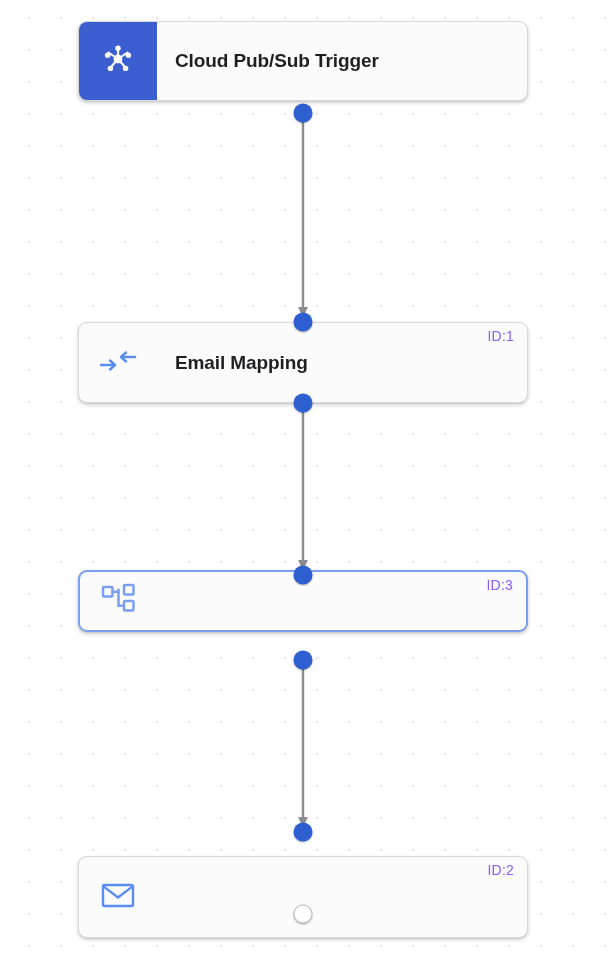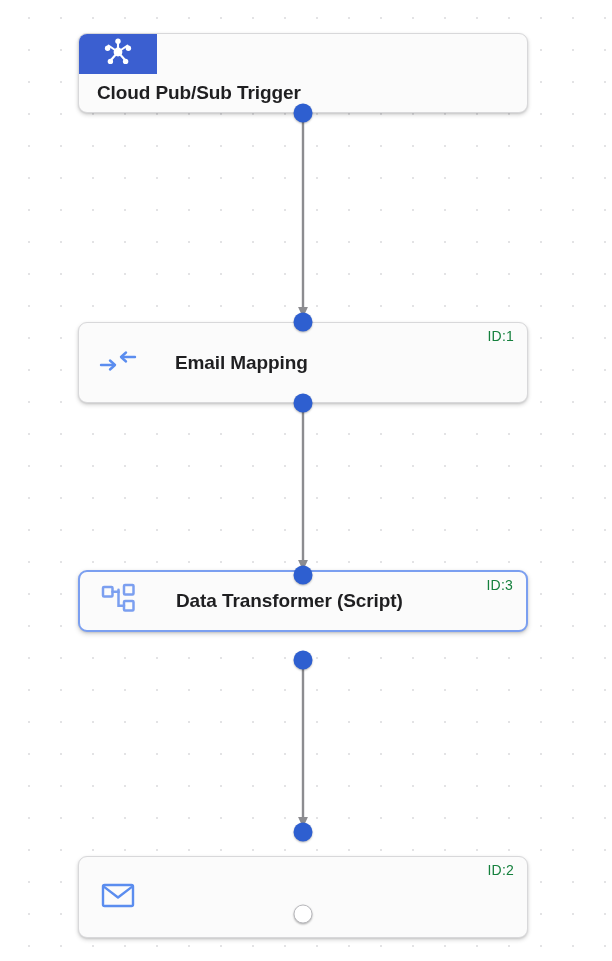--- a/index.html
+++ b/index.html
@@ -89,21 +89,21 @@
     white-space: nowrap;
     padding-left: 18px;
   }
 
   .node-id {
     position: absolute;
     top: 5px;
     right: 13px;
     font-size: 14px;
     font-weight: normal;
-    color: #15803d;
+    color: #8b5cf6;
     letter-spacing: 0.2px;
   }
 
   
   .port {
     position: absolute;
     width: 19px;
     height: 19px;
     border-radius: 50%;
     transform: translate(-50%, -50%);
@@ -134,21 +134,21 @@
       <line x1="303" y1="113" x2="303" y2="308" stroke="#8c8c90" stroke-width="2.4" marker-end="url(#arrowhead)"></line>
     </g>
     <g>
       <line x1="303" y1="403" x2="303" y2="561" stroke="#8c8c90" stroke-width="2.4" marker-end="url(#arrowhead)"></line>
     </g>
     <g>
       <line x1="303" y1="660" x2="303" y2="818" stroke="#8c8c90" stroke-width="2.4" marker-end="url(#arrowhead)"></line>
     </g>
   </svg>
 
-  <div class="node" style="top:33px; height:80px;flex-direction:column;">
+  <div class="node" style="top:21px; height:80px;">
     <div class="icon-block">
       <span>
         <svg width="36" height="36" viewBox="0 0 36 36" aria-hidden="true">
           <g stroke="#ffffff" stroke-width="2.1" stroke-linecap="round">
             <line x1="18" y1="18" x2="18" y2="8"></line>
             <line x1="18" y1="18" x2="27.5" y2="11.5"></line>
             <line x1="18" y1="18" x2="25" y2="26"></line>
             <line x1="18" y1="18" x2="11" y2="26"></line>
             <line x1="18" y1="18" x2="8.5" y2="11.5"></line>
           </g>
@@ -200,21 +200,20 @@
             <rect x="24" y="3" width="9.5" height="9.5" rx="1"></rect>
             <rect x="24" y="19" width="9.5" height="9.5" rx="1"></rect>
             <path d="M12.5 9.8 L18.5 9.8 L18.5 7.8" stroke-linecap="round"></path>
             <path d="M18.5 9.8 L18.5 23.8 L24 23.8" stroke-linecap="round"></path>
           </g>
         </svg>
       </span>
     </div>
     <div class="node-body">
       <span class="node-id">ID:3</span>
-      <span class="node-title">Data Transformer (Script)</span>
     </div>
   </div>
   <div class="port filled" style="left:303px; top:575px;"></div>
   <div class="port filled" style="left:303px; top:660px;"></div>
 
   <div class="node" style="top:856px; height:82px;">
     <div class="icon-cell">
       <span>
         <svg width="36" height="30" viewBox="0 0 36 30" aria-hidden="true">
           <g stroke="#5b8def" stroke-width="2.4" fill="none" stroke-linejoin="round">

